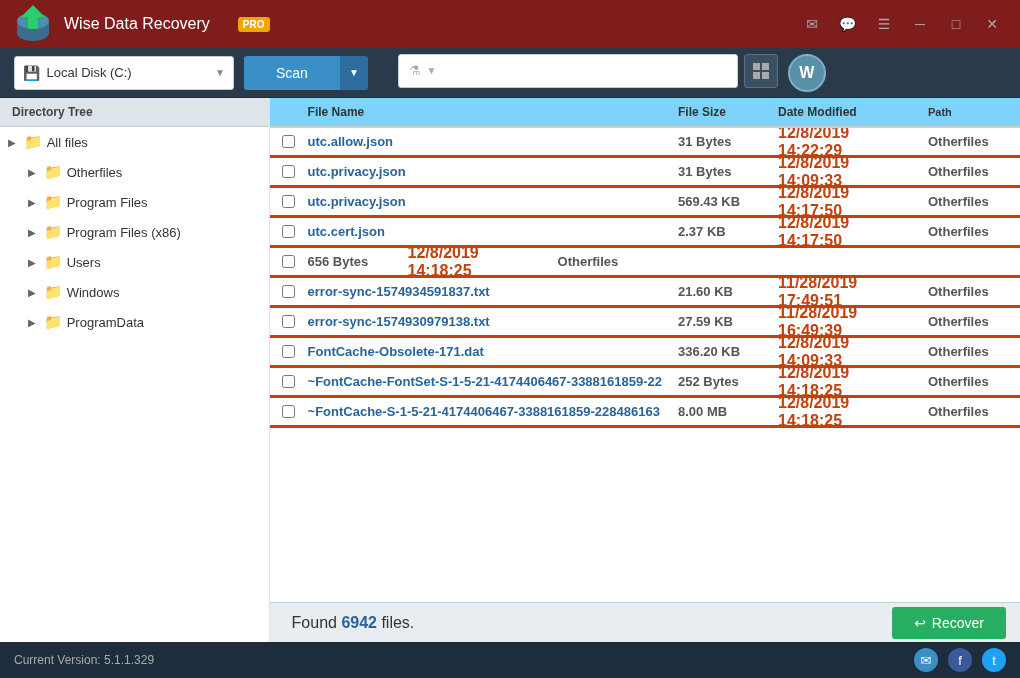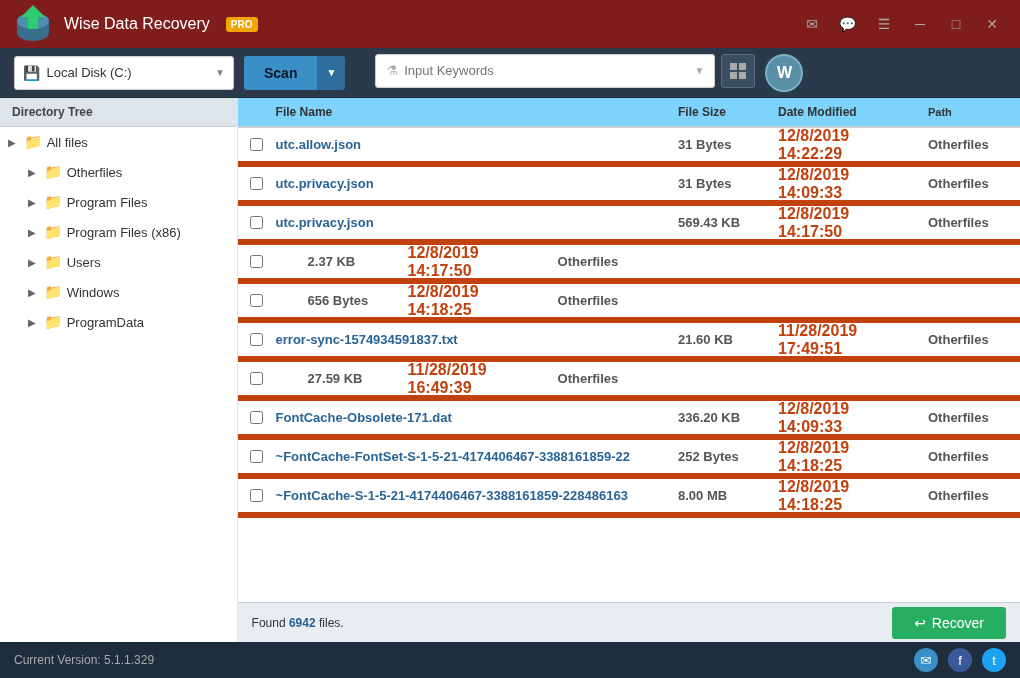--- a/index.html
+++ b/index.html
@@ -30,21 +30,21 @@
       color: white;
       font-weight: 500;
     }
     .pro-badge {
       background: #f0a500;
       color: white;
       font-size: 10px;
       font-weight: bold;
       padding: 2px 5px;
       border-radius: 3px;
-      margin-left: 6px;
+      margin-left: 18px;
       vertical-align: middle;
     }
     .title-controls {
       display: flex;
       gap: 4px;
     }
     .title-btn {
       width: 32px;
       height: 28px;
       background: transparent;
@@ -93,24 +93,24 @@
       color: #888;
       font-size: 10px;
     }
     .scan-btn-group {
       display: flex;
       height: 34px;
     }
     .scan-btn {
       background: #3a8fc7;
       border: none;
-      color: #0f172a;
-      padding: 0 20px;
+      color: #ffffff;
+      padding: 0 32px;
       font-size: 14px;
-      font-weight: 700;
+      font-weight: 400;
       cursor: pointer;
       border-radius: 3px 0 0 3px;
     }
     .scan-dropdown {
       background: #2e6e9e;
       border: none;
       color: white;
       width: 28px;
       cursor: pointer;
       border-radius: 0 3px 3px 0;
@@ -231,52 +231,52 @@
     }
     .file-list-header {
       display: flex;
       background: #7dd3fc;
       border-bottom: 2px solid #c8d0d8;
       height: 30px;
       align-items: center;
     }
     .col-check { width: 30px; padding-left: 8px; }
     .col-name { flex: 1; padding: 0 8px; font-size: 12px; font-weight: 600; color: #333; }
-    .col-size { width: 100px; padding: 0 8px; font-size: 12px; font-weight: 600; color: #333; margin-left: 32px; }
+    .col-size { width: 100px; padding: 0 8px; font-size: 12px; font-weight: 600; color: #333; }
     .col-date { width: 150px; padding: 0 8px; font-size: 12px; font-weight: 600; color: #333; }
     .col-path { width: 100px; padding: 0 8px; font-size: 11px; font-weight: 600; color: #333; }
 
     .file-list-body {
       flex: 1;
       overflow-y: auto;
     }
     .file-row {
       display: flex;
       align-items: center;
-      height: 39px;
-      border-bottom: 6px solid #c2410c;
+      height: 30px;
+      border-bottom: 3px solid #c2410c;
     }
     .file-row .col-check { display: flex; align-items: center; justify-content: center; }
     .file-row .col-check input[type=checkbox] { cursor: pointer; }
     .file-row .col-name { font-size: 13px; color: #2a6496; white-space: nowrap; overflow: hidden; text-overflow: ellipsis; }
     .file-row .col-size { font-size: 13px; color: #555; }
     .file-row .col-date { font-size: 16px; color: #c2410c; }
     .file-row .col-path { font-size: 13px; color: #555; }
 
     
     .status-bar {
       display: flex;
       align-items: center;
       justify-content: space-between;
       background: #e8edf2;
       border-top: 1px solid #c8d0d8;
       height: 40px;
       padding: 0 14px;
     }
-    .found-text { font-size: 12px; color: #333; }
+    .found-text { font-size: 16px; color: #333; margin-left: 8px; }
     .found-count { color: #2a6496; font-weight: bold; }
     .recover-btn {
       background: #27ae60;
       border: none;
       color: white;
       padding: 0 22px;
       height: 32px;
       border-radius: 3px;
       font-size: 14px;
       font-weight: 500;
@@ -360,21 +360,20 @@
     <span class="drive-name">Local Disk (C:)</span>
     <span class="chevron">▼</span>
   </div>
   <div class="scan-btn-group">
     <button class="scan-btn">Scan</button>
     <button class="scan-dropdown">▼</button>
   </div>
   <div class="search-area">
     <div class="search-input-wrapper">
       <span style="color:#aaa;">⚗</span>
-      <input type="text" style="border: none; outline: none; flex: 1 1 0%; font-size: 13px; color: rgb(153, 153, 153);" placeholder="Input Keywords">
       <span class="search-chevron">▼</span>
     </div>
     <div class="view-toggle">
       <svg width="16" height="16" viewBox="0 0 16 16">
         <rect x="0" y="0" width="7" height="7" fill="#aaa"></rect>
         <rect x="9" y="0" width="7" height="7" fill="#aaa"></rect>
         <rect x="0" y="9" width="7" height="7" fill="#aaa"></rect>
         <rect x="9" y="9" width="7" height="7" fill="#aaa"></rect>
       </svg>
     </div>
@@ -459,20 +458,21 @@
           </div>
     <div class="col-name">utc.privacy.json</div>
     <div class="col-size">569.43 KB</div>
     <div class="col-date">12/8/2019 14:17:50</div>
     <div class="col-path">Otherfiles</div>
   </div>
         <div class="file-row">
     <div class="col-check">
             <input type="checkbox" style="">
           </div>
+    <div class="col-name">utc.cert.json</div>
     <div class="col-size">2.37 KB</div>
     <div class="col-date">12/8/2019 14:17:50</div>
     <div class="col-path">Otherfiles</div>
   </div>
         <div class="file-row">
     <div class="col-check">
             <input type="checkbox" style="">
           </div>
     <div class="col-size">656 Bytes</div>
     <div class="col-date">12/8/2019 14:18:25</div>
@@ -484,20 +484,21 @@
           </div>
     <div class="col-name">error-sync-1574934591837.txt</div>
     <div class="col-size">21.60 KB</div>
     <div class="col-date">11/28/2019 17:49:51</div>
     <div class="col-path">Otherfiles</div>
   </div>
         <div class="file-row">
     <div class="col-check">
             <input type="checkbox" style="">
           </div>
+    <div class="col-name">error-sync-1574930979138.txt</div>
     <div class="col-size">27.59 KB</div>
     <div class="col-date">11/28/2019 16:49:39</div>
     <div class="col-path">Otherfiles</div>
   </div>
         <div class="file-row">
     <div class="col-check">
             <input type="checkbox" style="">
           </div>
     <div class="col-name">FontCache-Obsolete-171.dat</div>
     <div class="col-size">336.20 KB</div>

